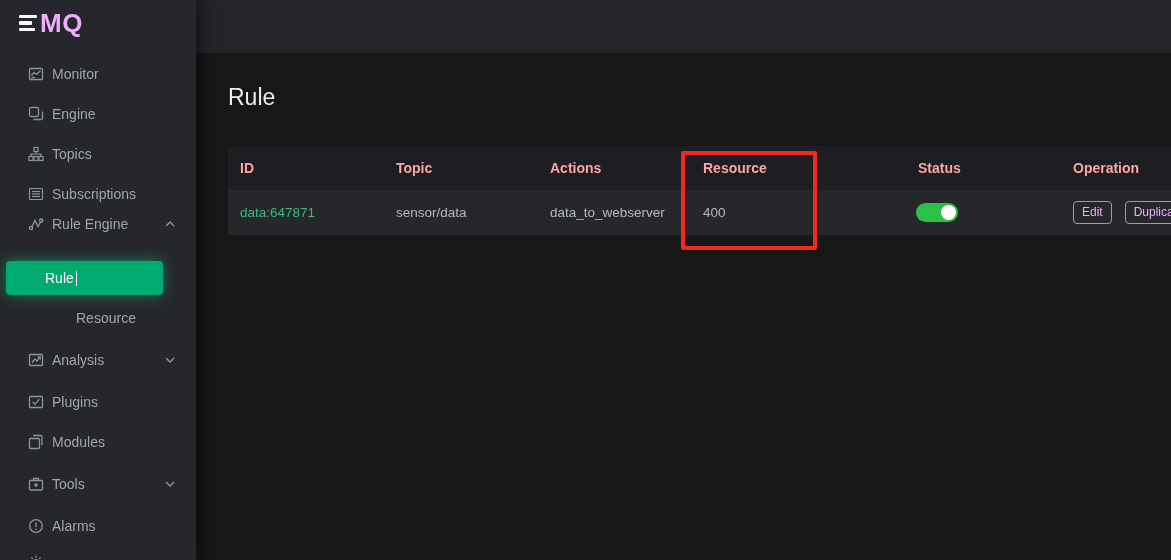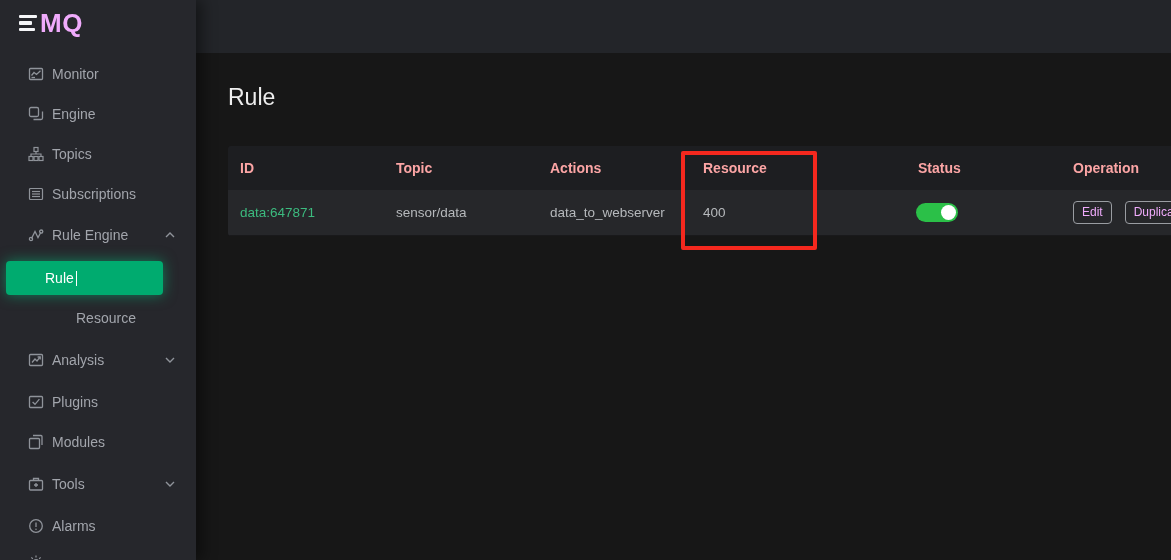--- a/index.html
+++ b/index.html
@@ -152,21 +152,21 @@
           <rect x="6" y="1.5" width="4" height="4"></rect>
           <rect x="1" y="10.5" width="4" height="4"></rect>
           <rect x="6" y="10.5" width="4" height="4"></rect>
           <rect x="11" y="10.5" width="4" height="4"></rect>
           <path d="M8,5.5 V8 M3,10.5 V8 H13 V10.5"></path>
         </svg>
       </span>
     <span class="nlabel">Topics</span>
   </div>
 
-  <div class="nav-item" style="top:215px">
+  <div class="nav-item" style="top:204px">
     <span class="nicon">
         <svg viewBox="0 0 16 16" fill="none" stroke="currentColor" stroke-width="1.3">
           <path d="M3.5,11.5 L7,4.5 L10,10.5 L13,5"></path>
           <circle cx="3" cy="12" r="1.6"></circle>
           <circle cx="13.2" cy="4.6" r="1.6"></circle>
         </svg>
       </span>
     <span class="nlabel">Rule Engine</span>
     <span class="nav-chevron">
         <svg viewBox="0 0 12 12" fill="none" stroke="currentColor" stroke-width="1.4">

